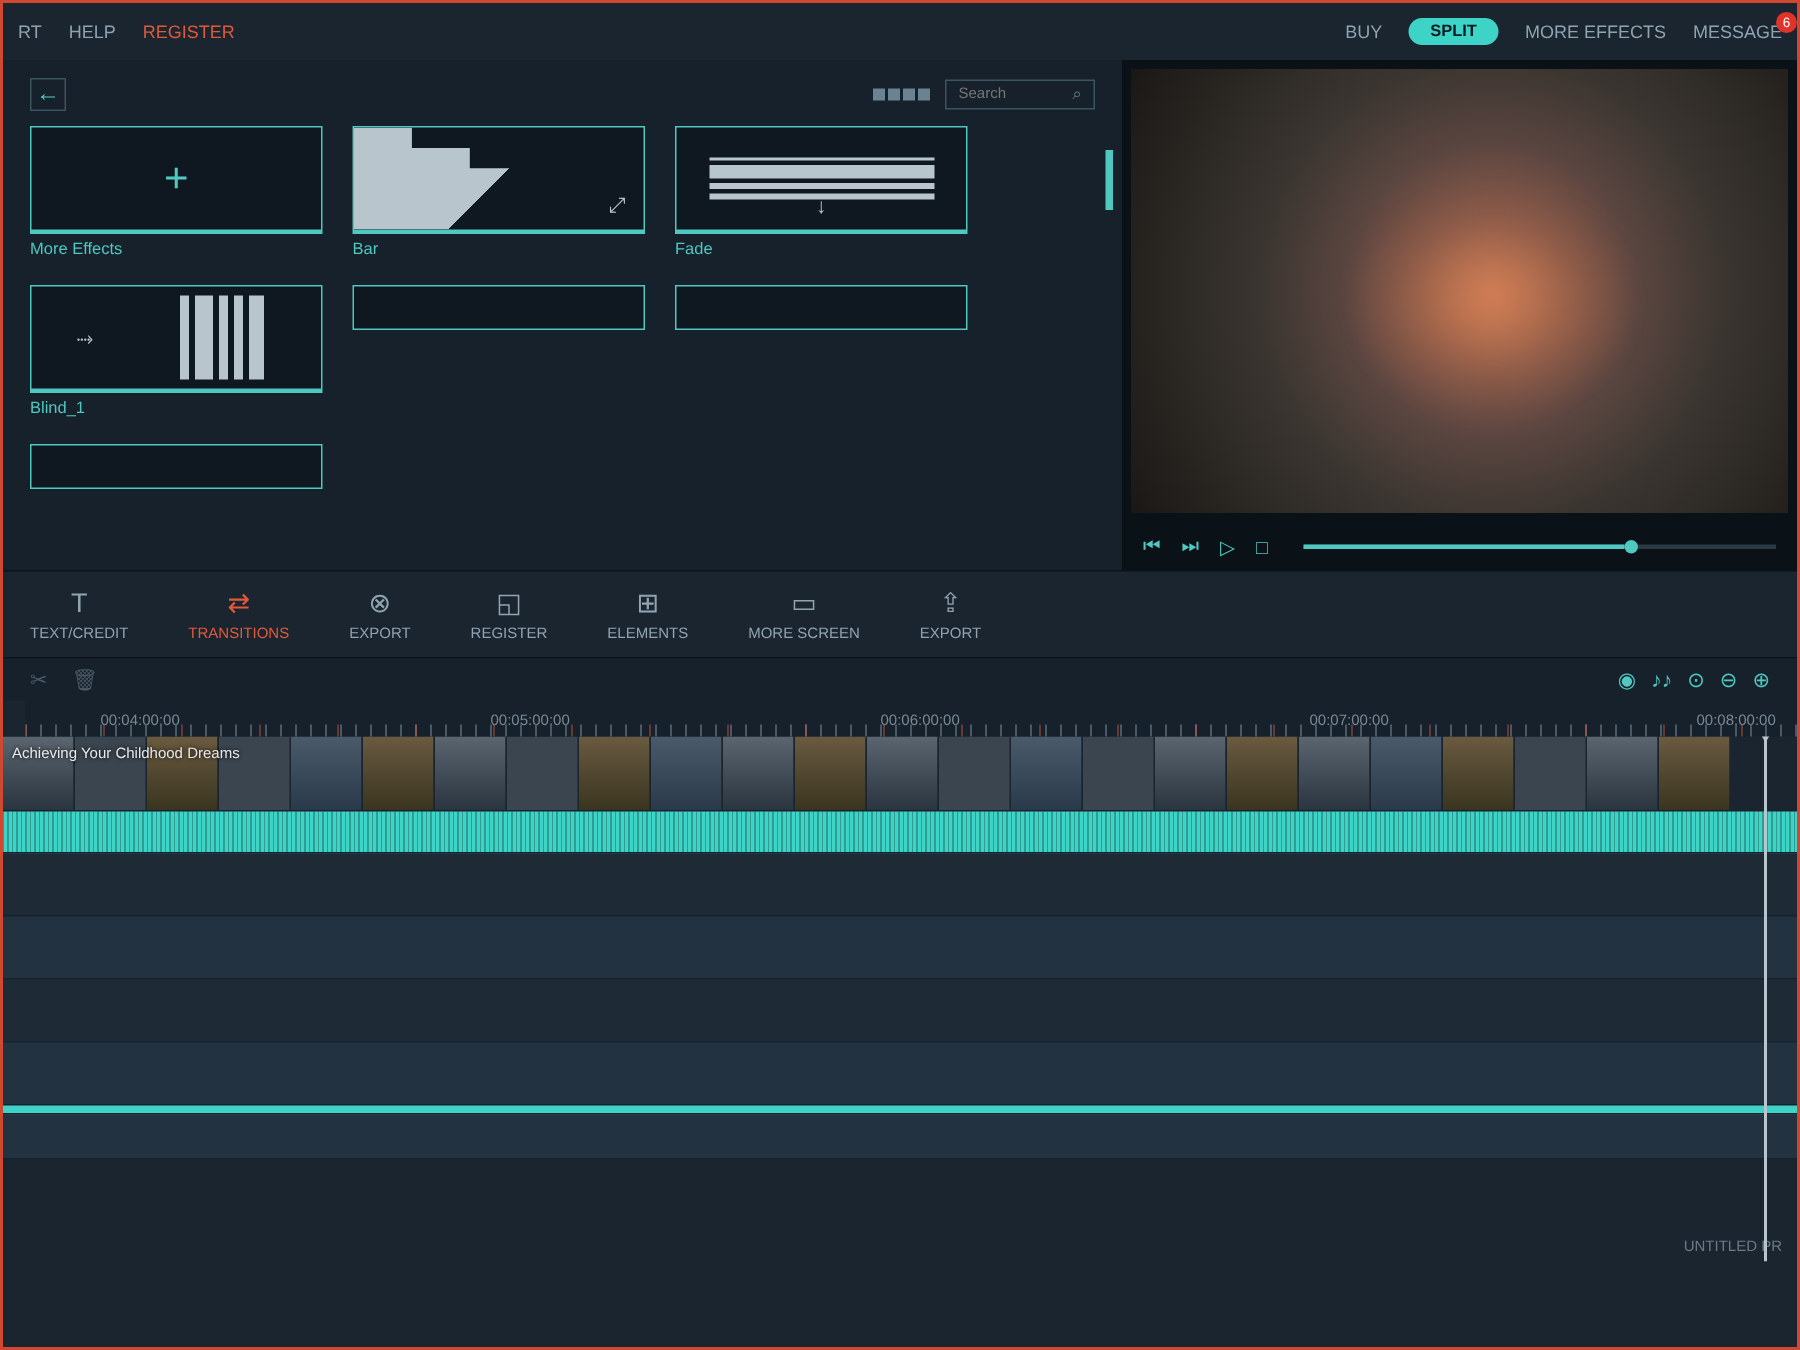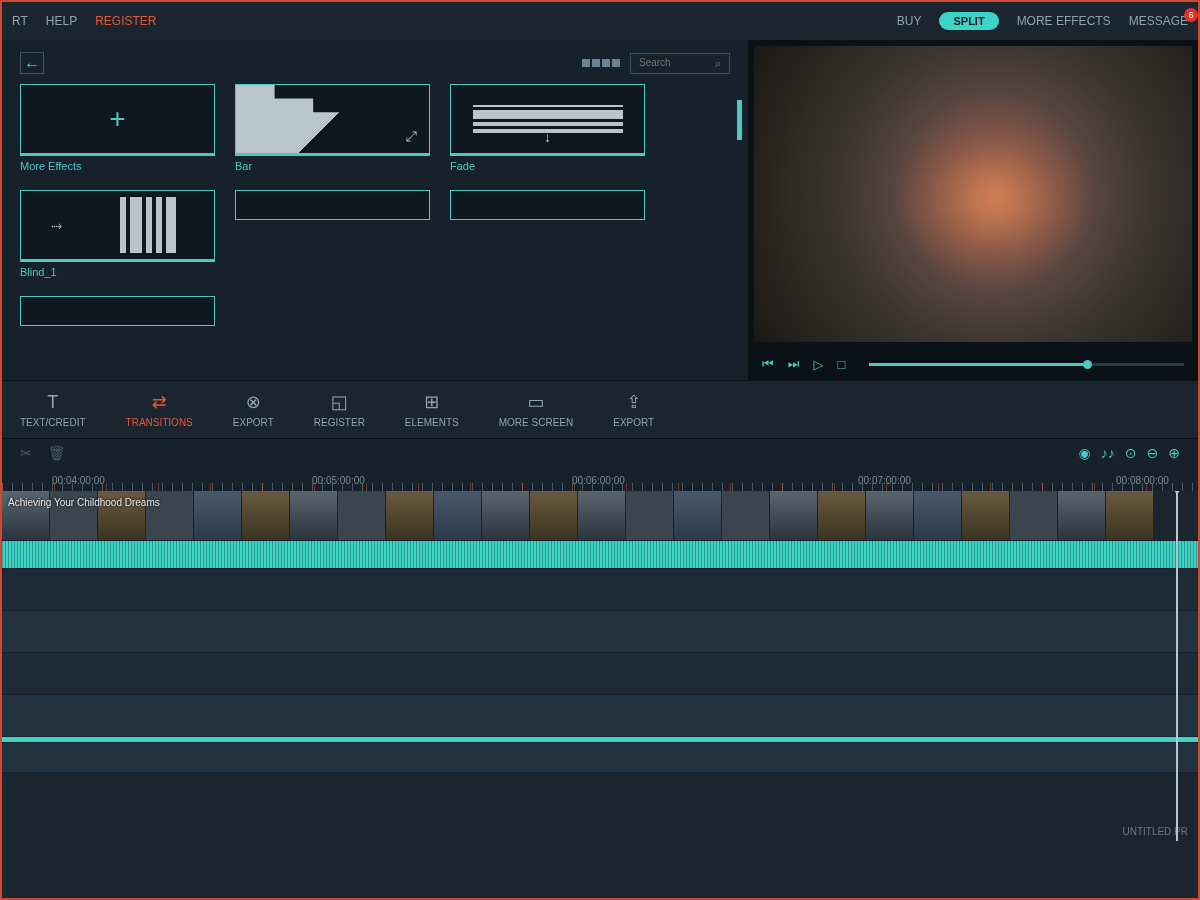--- a/index.html
+++ b/index.html
@@ -240,21 +240,21 @@
   </div>
   <div class="tl-tools-right">
     <span class="tool-icon cyan">◉</span>
     <span class="tool-icon cyan">♪♪</span>
     <span class="tool-icon cyan">⊙</span>
     <span class="tool-icon cyan">⊖</span>
     <span class="tool-icon cyan">⊕</span>
   </div>
 </div>
 
-<div class="ruler" style="height:24px;">
+<div class="ruler" style="height:24px;margin-left:15px;">
   <span style="left:50px">00:04:00:00</span>
   <span style="left:310px">00:05:00:00</span>
   <span style="left:570px">00:06:00:00</span>
   <span style="left:856px">00:07:00:00</span>
   <span style="left:1114px">00:08:00:00</span>
   <div class="ruler-ticks"></div>
 </div>
 
 <div class="timeline-wrap">
   <div class="playhead"></div>

